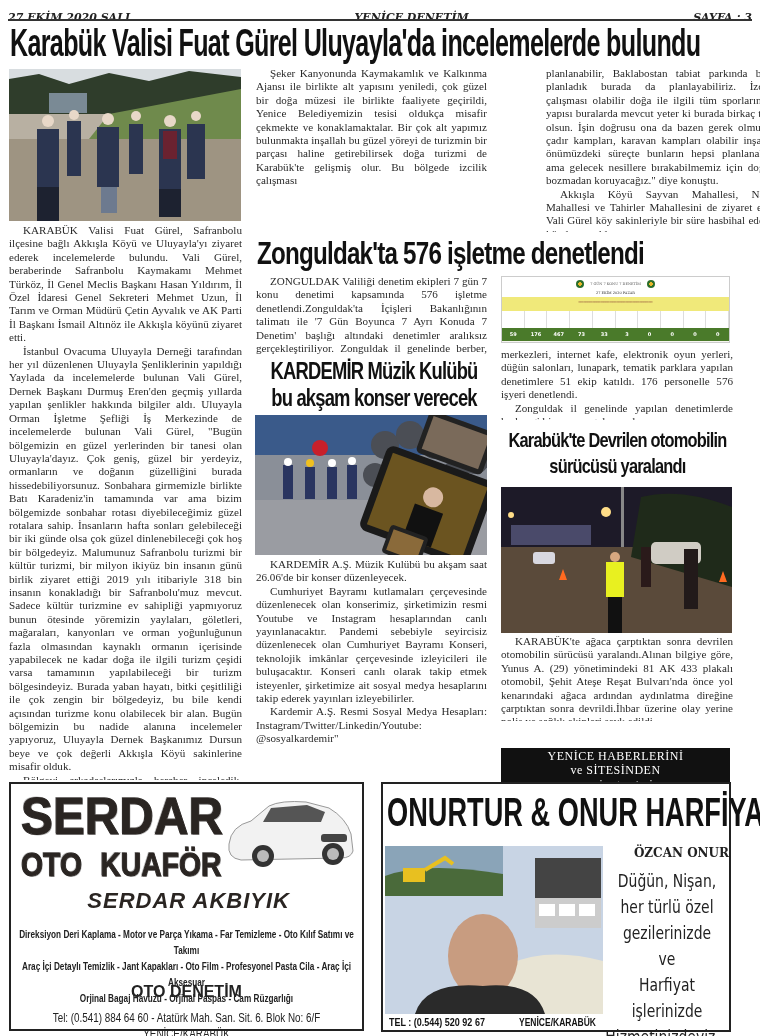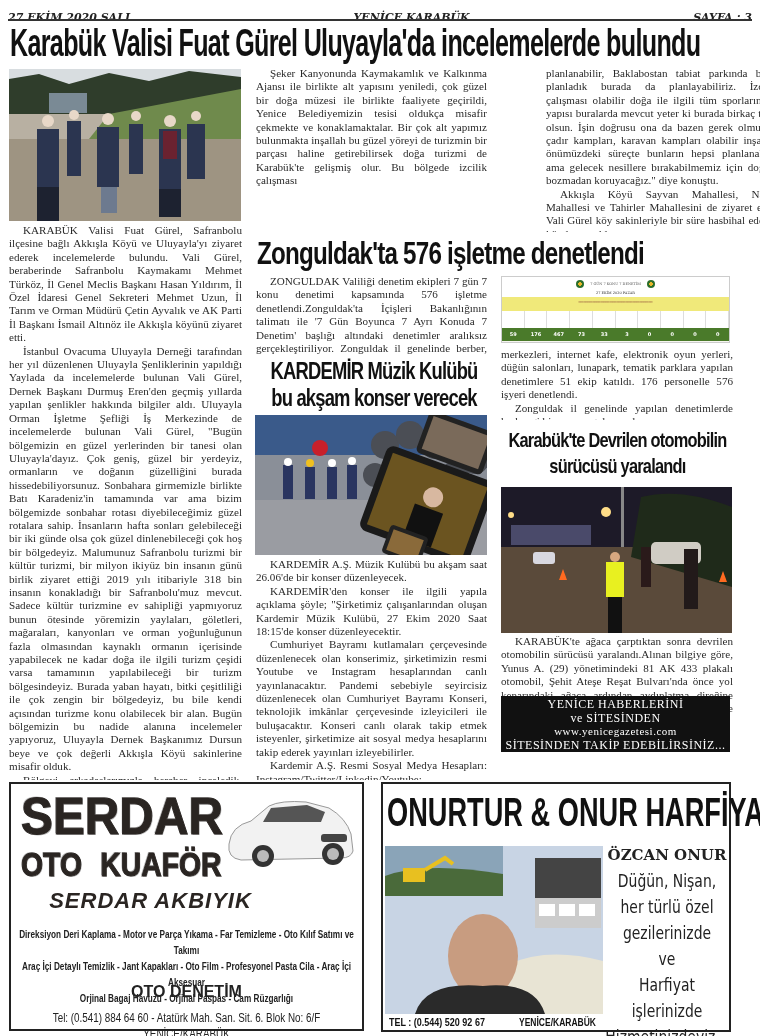--- a/index.html
+++ b/index.html
@@ -17,33 +17,33 @@
   .h-kara { left: 502px; top: 427px; font-size: 21px; transform: scaleX(0.78); text-align: center; line-height: 26px; }
   .table-img { left: 501px; top: 276px; width: 229px; height: 67px; border: 1px solid #ccc; background: #f6f6f0; }
   .tbl-top { height: 14px; background: #fff; display: flex; align-items: center; justify-content: center; gap: 6px; font-size: 3.5px; color: #555; }
   .tbl-date { height: 6px; font-size: 3.5px; text-align: center; color: #333; background: #fff; }
   .tbl-yellow { height: 14px; background: #f0e97a; font-size: 3px; color: #7a2a2a; text-align: center; padding-top: 3px; }
   .tbl-heads { height: 17px; display: flex; background: #fff; }
   .tbl-heads div { flex: 1; border-right: 1px solid #ddd; font-size: 2.5px; color: #777; text-align: center; padding-top: 4px; }
   .tbl-vals { height: 13px; display: flex; background: #4a7a2a; }
   .tbl-vals div { flex: 1; color: #fff; font-size: 5px; font-weight: bold; text-align: center; line-height: 13px; font-family: "DejaVu Sans", sans-serif; }
   .emblem { width: 8px; height: 8px; border-radius: 50%; background: radial-gradient(circle, #e8b52a 30%, #2c6e2a 32%); }
-  .promo { left: 501px; top: 696px; width: 229px; height: 56px; background: #111; color: #fff; font-family: "Liberation Serif", serif; text-align: center; font-size: 12px; line-height: 13.5px; padding-top: 2px; letter-spacing: 0.5px; }
+  .promo { left: 501px; top: 748px; width: 229px; height: 56px; background: #111; color: #fff; font-family: "Liberation Serif", serif; text-align: center; font-size: 12px; line-height: 13.5px; padding-top: 2px; letter-spacing: 0.5px; }
   .ad-box { border: 2px solid #222; background: #fff; }
   .serdar-title { font-family: "Liberation Sans", sans-serif; font-weight: bold; color: #2a2522; -webkit-text-stroke: 1px #2a2522; text-shadow: 0 0 0 #fff, 1px 1px 0 #bbb, -1px -1px 0 #bbb; transform-origin: left top; white-space: nowrap; }
   .ad-list { font-family: "Liberation Sans", sans-serif; font-size: 10px; text-align: center; color: #222; line-height: 16px; font-weight: bold; transform: scaleX(0.82); transform-origin: center top; }
   .onur-title { font-family: "Liberation Sans", sans-serif; font-weight: bold; font-size: 40px; color: #111; transform: scaleX(0.68); transform-origin: left top; white-space: nowrap; }
   .onur-text { font-family: "DejaVu Sans", sans-serif; font-size: 17px; color: #222; text-align: center; line-height: 26px; transform: scaleX(0.82); transform-origin: center top; }
 </style>
 </head>
 <body>
 
 <div class="abs masthead">
   <span>27 EKİM 2020 SALI</span>
-  <span>YENİCE KARABÜK</span>
+  <span>YENİCE DENETİM</span>
   <span>SAYFA : 3</span>
 </div>
 <div class="abs masthead-rule"></div>
 
 <div class="abs headline h-main">Karabük Valisi Fuat Gürel Uluyayla'da incelemelerde bulundu</div>
 
 <div class="abs photo" style="left:9px; top:69px; width:232px; height:152px;">
   <svg width="232" height="152" viewBox="0 0 232 152">
     <rect width="232" height="152" fill="#b8b0a2"></rect>
     <rect width="232" height="40" fill="#d8dde0"></rect>
@@ -179,21 +179,20 @@
       </g>
     <g transform="rotate(20 150 130)">
         <rect x="130" y="115" width="40" height="30" rx="4" fill="#222"></rect>
         <rect x="134" y="119" width="32" height="22" fill="#8a6a3a"></rect>
       </g>
   </svg>
 </div>
 
 <div class="abs body-text" style="left:256px; top:558px; width:231px; height:222px; overflow:hidden;">
   <p>KARDEMİR A.Ş. Müzik Kulübü bu akşam saat 26.06'de bir konser düzenleyecek.</p>
-  <p>KARDEMİR'den konser ile ilgili yapıla açıklama şöyle; "Şirketimiz çalışanlarından oluşan Kardemir Müzik Kulübü, 27 Ekim 2020 Saat 18:15'de konser düzenleyecektir.</p>
   <p>Cumhuriyet Bayramı kutlamaları çerçevesinde düzenlenecek olan konserimiz, şirketimizin resmi Youtube ve Instagram hesaplarından canlı yayınlanacaktır. Pandemi sebebiyle seyircisiz düzenlenecek olan Cumhuriyet Bayramı Konseri, teknolojik imkânlar çerçevesinde izleyicileri ile buluşacaktır. Konseri canlı olarak takip etmek isteyenler, şirketimize ait sosyal medya hesaplarını takip ederek yayınları izleyebilirler.</p>
   <p>Kardemir A.Ş. Resmi Sosyal Medya Hesapları: Instagram/Twitter/Linkedin/Youtube: @sosyalkardemir"</p>
 </div>
 
 <div class="abs headline h-kara" style="width:296px;">
   <div>Karabük'te Devrilen otomobilin</div>
   <div>sürücüsü yaralandı</div>
 </div>
 
 <div class="abs photo" style="left:501px; top:487px; width:231px; height:146px;">
@@ -235,21 +234,21 @@
     <svg width="135" height="80" viewBox="0 0 135 80">
       <path d="M8 48 Q10 30 30 25 L48 10 Q60 4 85 6 L108 12 Q125 22 130 38 L132 55 Q130 62 120 62 L20 64 Q6 62 8 48Z" fill="#f2f2f2" stroke="#999" stroke-width="1"></path>
       <path d="M50 12 L86 9 L104 16 L100 26 L42 26Z" fill="#555"></path>
       <circle cx="42" cy="60" r="11" fill="#333"></circle>
         <circle cx="42" cy="60" r="6" fill="#bbb"></circle>
       <circle cx="112" cy="58" r="11" fill="#333"></circle>
         <circle cx="112" cy="58" r="6" fill="#bbb"></circle>
       <rect x="100" y="38" width="26" height="8" rx="3" fill="#444"></rect>
     </svg>
   </div>
-  <div class="abs" style="left:0; width:279px; top:104px; text-align:center; font-family:'Liberation Sans',sans-serif; font-weight:bold; font-style:italic; font-size:22px; color:#2a2522; letter-spacing:1px;">SERDAR AKBIYIK</div>
+  <div class="abs" style="left:0; width:279px; top:104px; text-align:right; font-family:'Liberation Sans',sans-serif; font-weight:bold; font-style:italic; font-size:22px; color:#2a2522; letter-spacing:1px;">SERDAR AKBIYIK</div>
   <div class="abs ad-list" style="left:-30px; width:411px; top:143px;">
     <div>Direksiyon Deri Kaplama - Motor ve Parça Yıkama - Far Temizleme - Oto Kılıf Satımı ve Takımı</div>
     <div>Araç İçi Detaylı Temizlik - Jant Kapakları - Oto Film - Profesyonel Pasta Cila - Araç İçi Aksesuar</div>
     <div>Orjinal Bagaj Havuzu - Orjinal Paspas - Cam Rüzgarlığı</div>
   </div>
   <div class="abs" style="left:0; width:351px; top:199px; text-align:center; font-family:'Liberation Sans',sans-serif; font-weight:bold; font-size:16px; color:#222;">OTO DENETİM</div>
   <div class="abs ad-list" style="left:-32px; width:415px; top:226px; font-size:12px; font-weight:normal;">Tel: (0.541) 884 64 60 - Atatürk Mah. San. Sit. 6. Blok No: 6/F YENİCE/KARABÜK</div>
 </div>
 
 <div class="abs ad-box" style="left:381px; top:782px; width:350px; height:250px;">
@@ -266,21 +265,21 @@
       <rect x="154" y="58" width="16" height="12" fill="#fff"></rect>
         <rect x="174" y="58" width="16" height="12" fill="#fff"></rect>
         <rect x="194" y="58" width="16" height="12" fill="#fff"></rect>
       <path d="M120 120 Q160 100 218 115 L218 168 L120 168Z" fill="#e8e4d4"></path>
       <ellipse cx="98" cy="110" rx="35" ry="42" fill="#c89c80"></ellipse>
       <path d="M30 168 Q40 135 98 140 Q150 135 160 168Z" fill="#2a2a2a"></path>
     </svg>
   </div>
   <div class="abs" style="left:6px; top:233px; font-family:'Liberation Sans',sans-serif; font-weight:bold; font-size:10px; color:#111; transform:scaleX(0.9); transform-origin:left top;">TEL : (0.544) 520 92 67</div>
   <div class="abs" style="left:136px; top:233px; font-family:'Liberation Sans',sans-serif; font-weight:bold; font-size:10px; color:#111; transform:scaleX(0.85); transform-origin:left top;">YENİCE/KARABÜK</div>
-  <div class="abs" style="left:222px; width:124px; top:62px; text-align:center; font-family:'DejaVu Serif',serif; font-weight:bold; font-size:15px; color:#222;">ÖZCAN ONUR</div>
+  <div class="abs" style="left:222px; width:124px; top:62px; text-align:right; font-family:'DejaVu Serif',serif; font-weight:bold; font-size:12px; color:#222;">ÖZCAN ONUR</div>
   <div class="abs onur-text" style="left:206px; width:156px; top:84px;">
     <div>Düğün, Nişan,</div>
     <div>her türlü özel</div>
     <div>gezilerinizde</div>
     <div>ve</div>
     <div>Harfiyat işlerinizde</div>
     <div>Hizmetinizdeyiz...</div>
   </div>
 </div>
 

